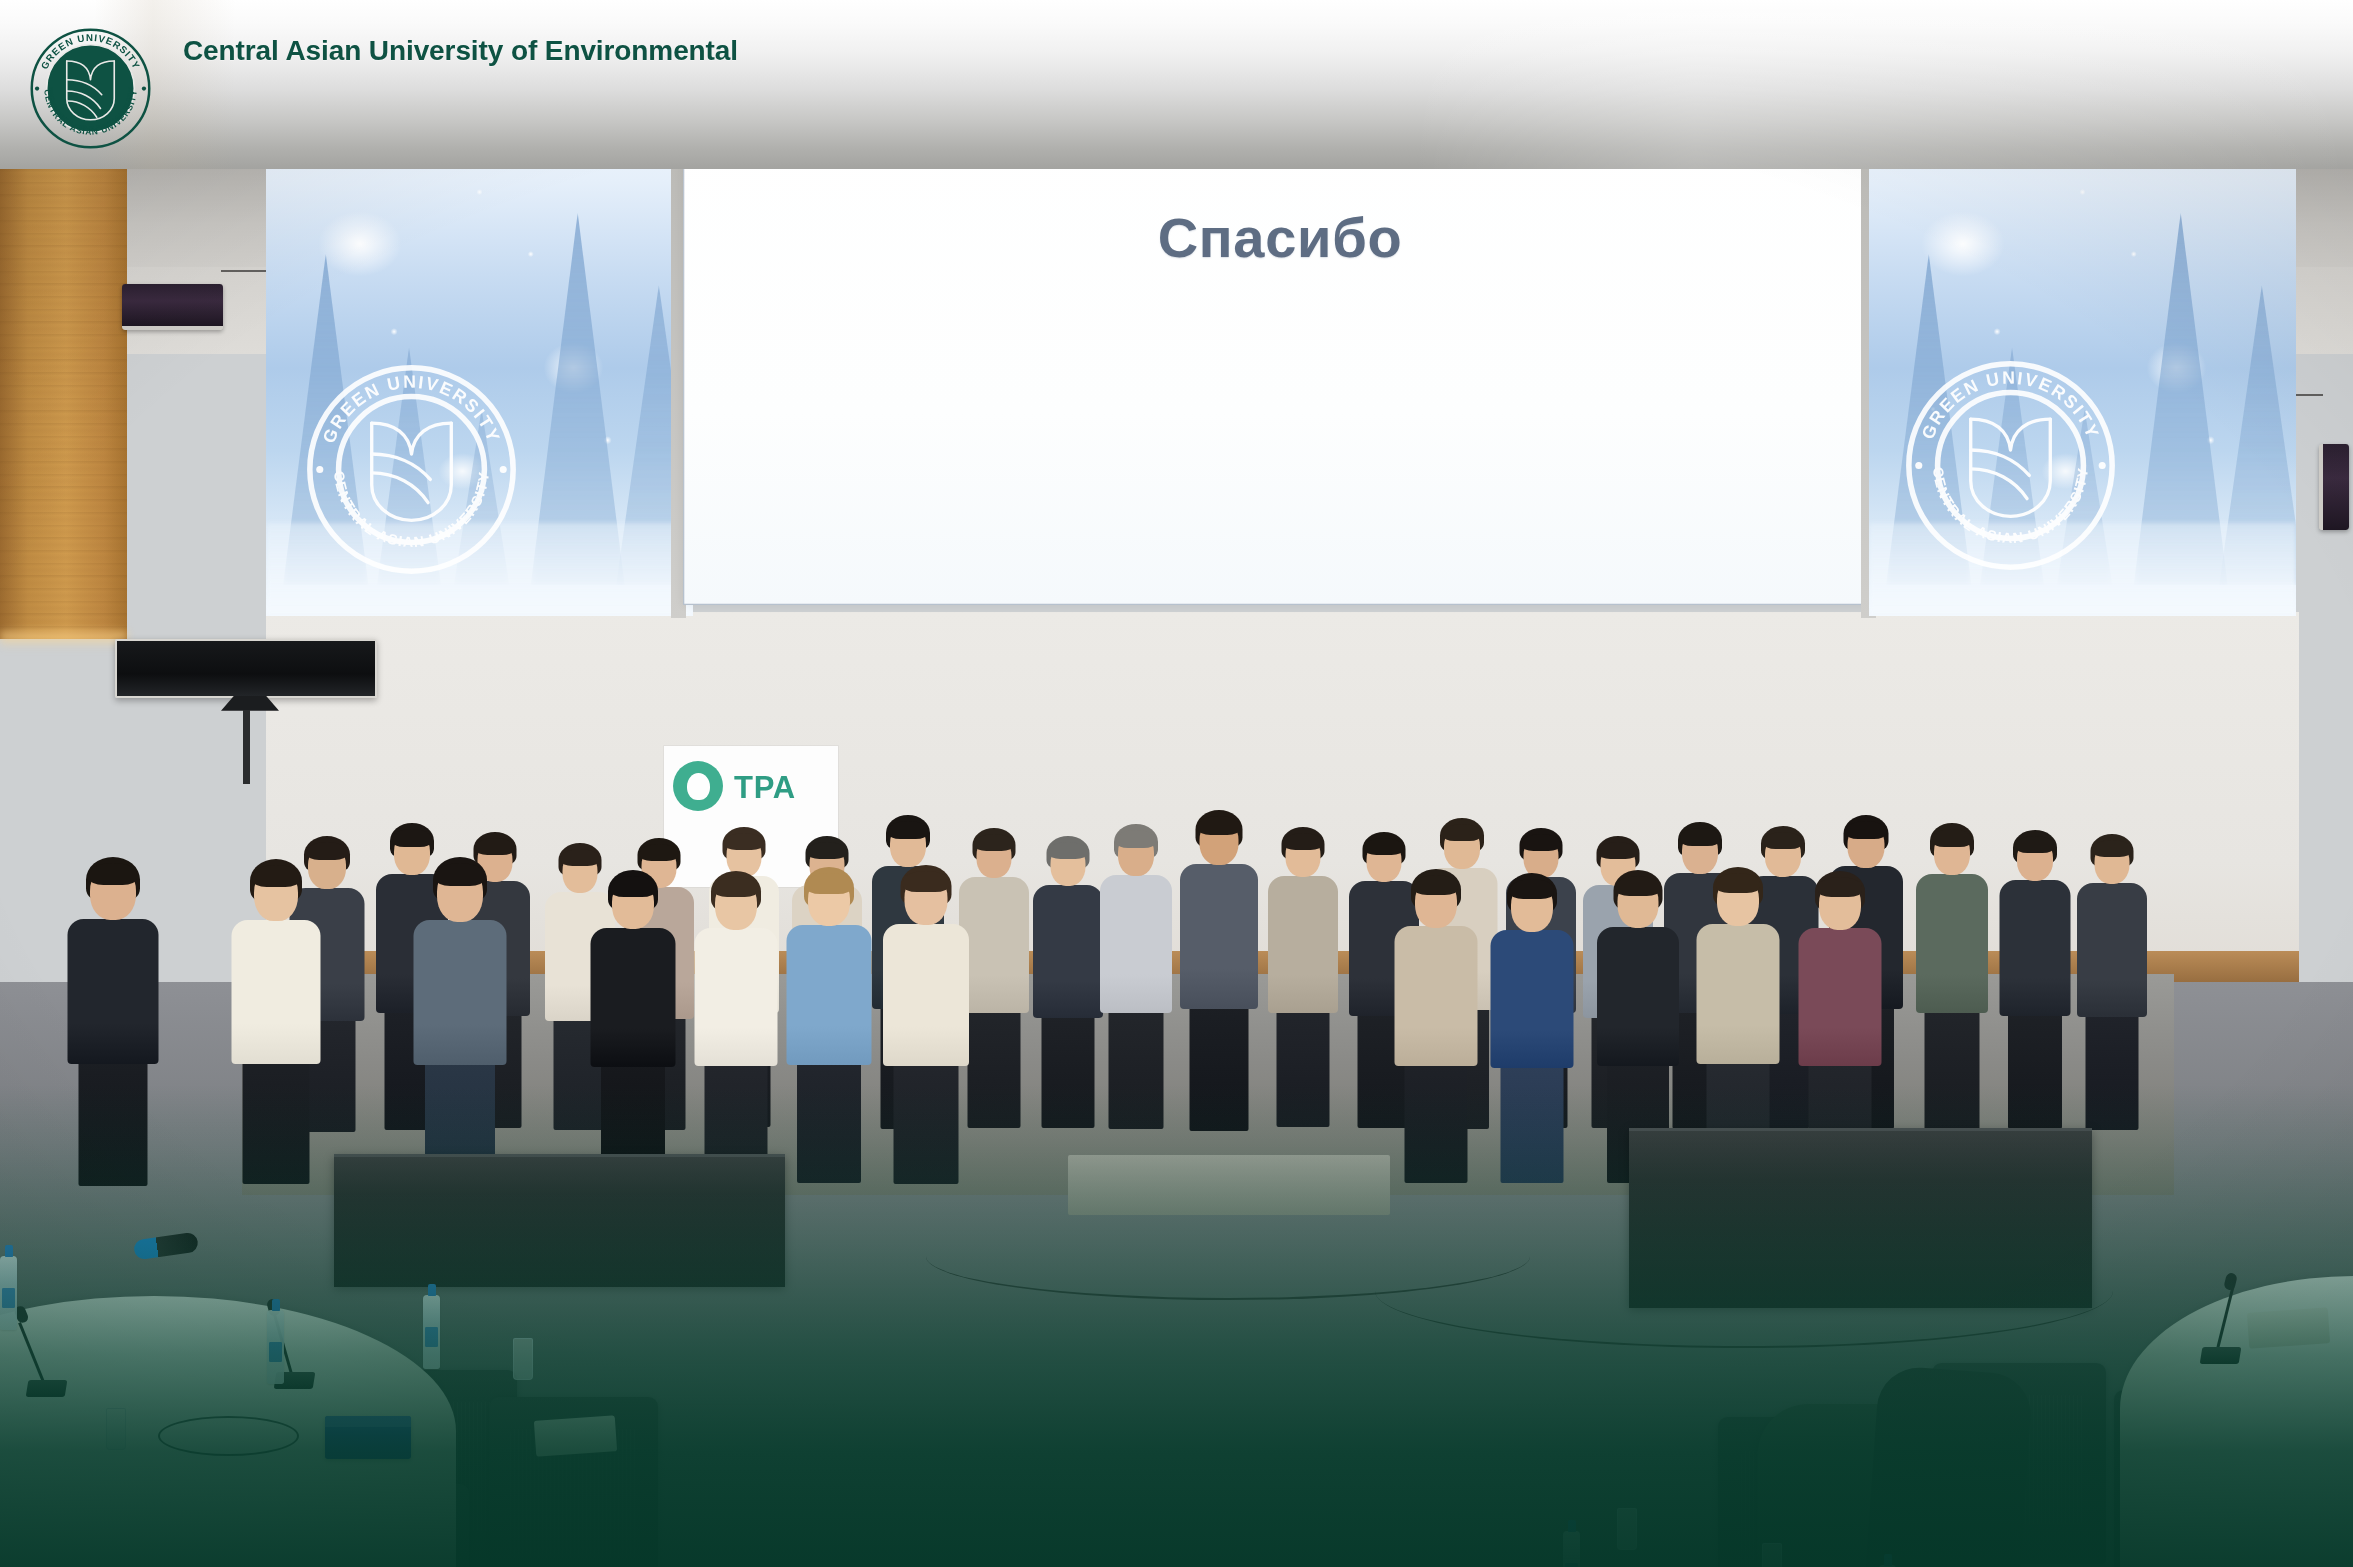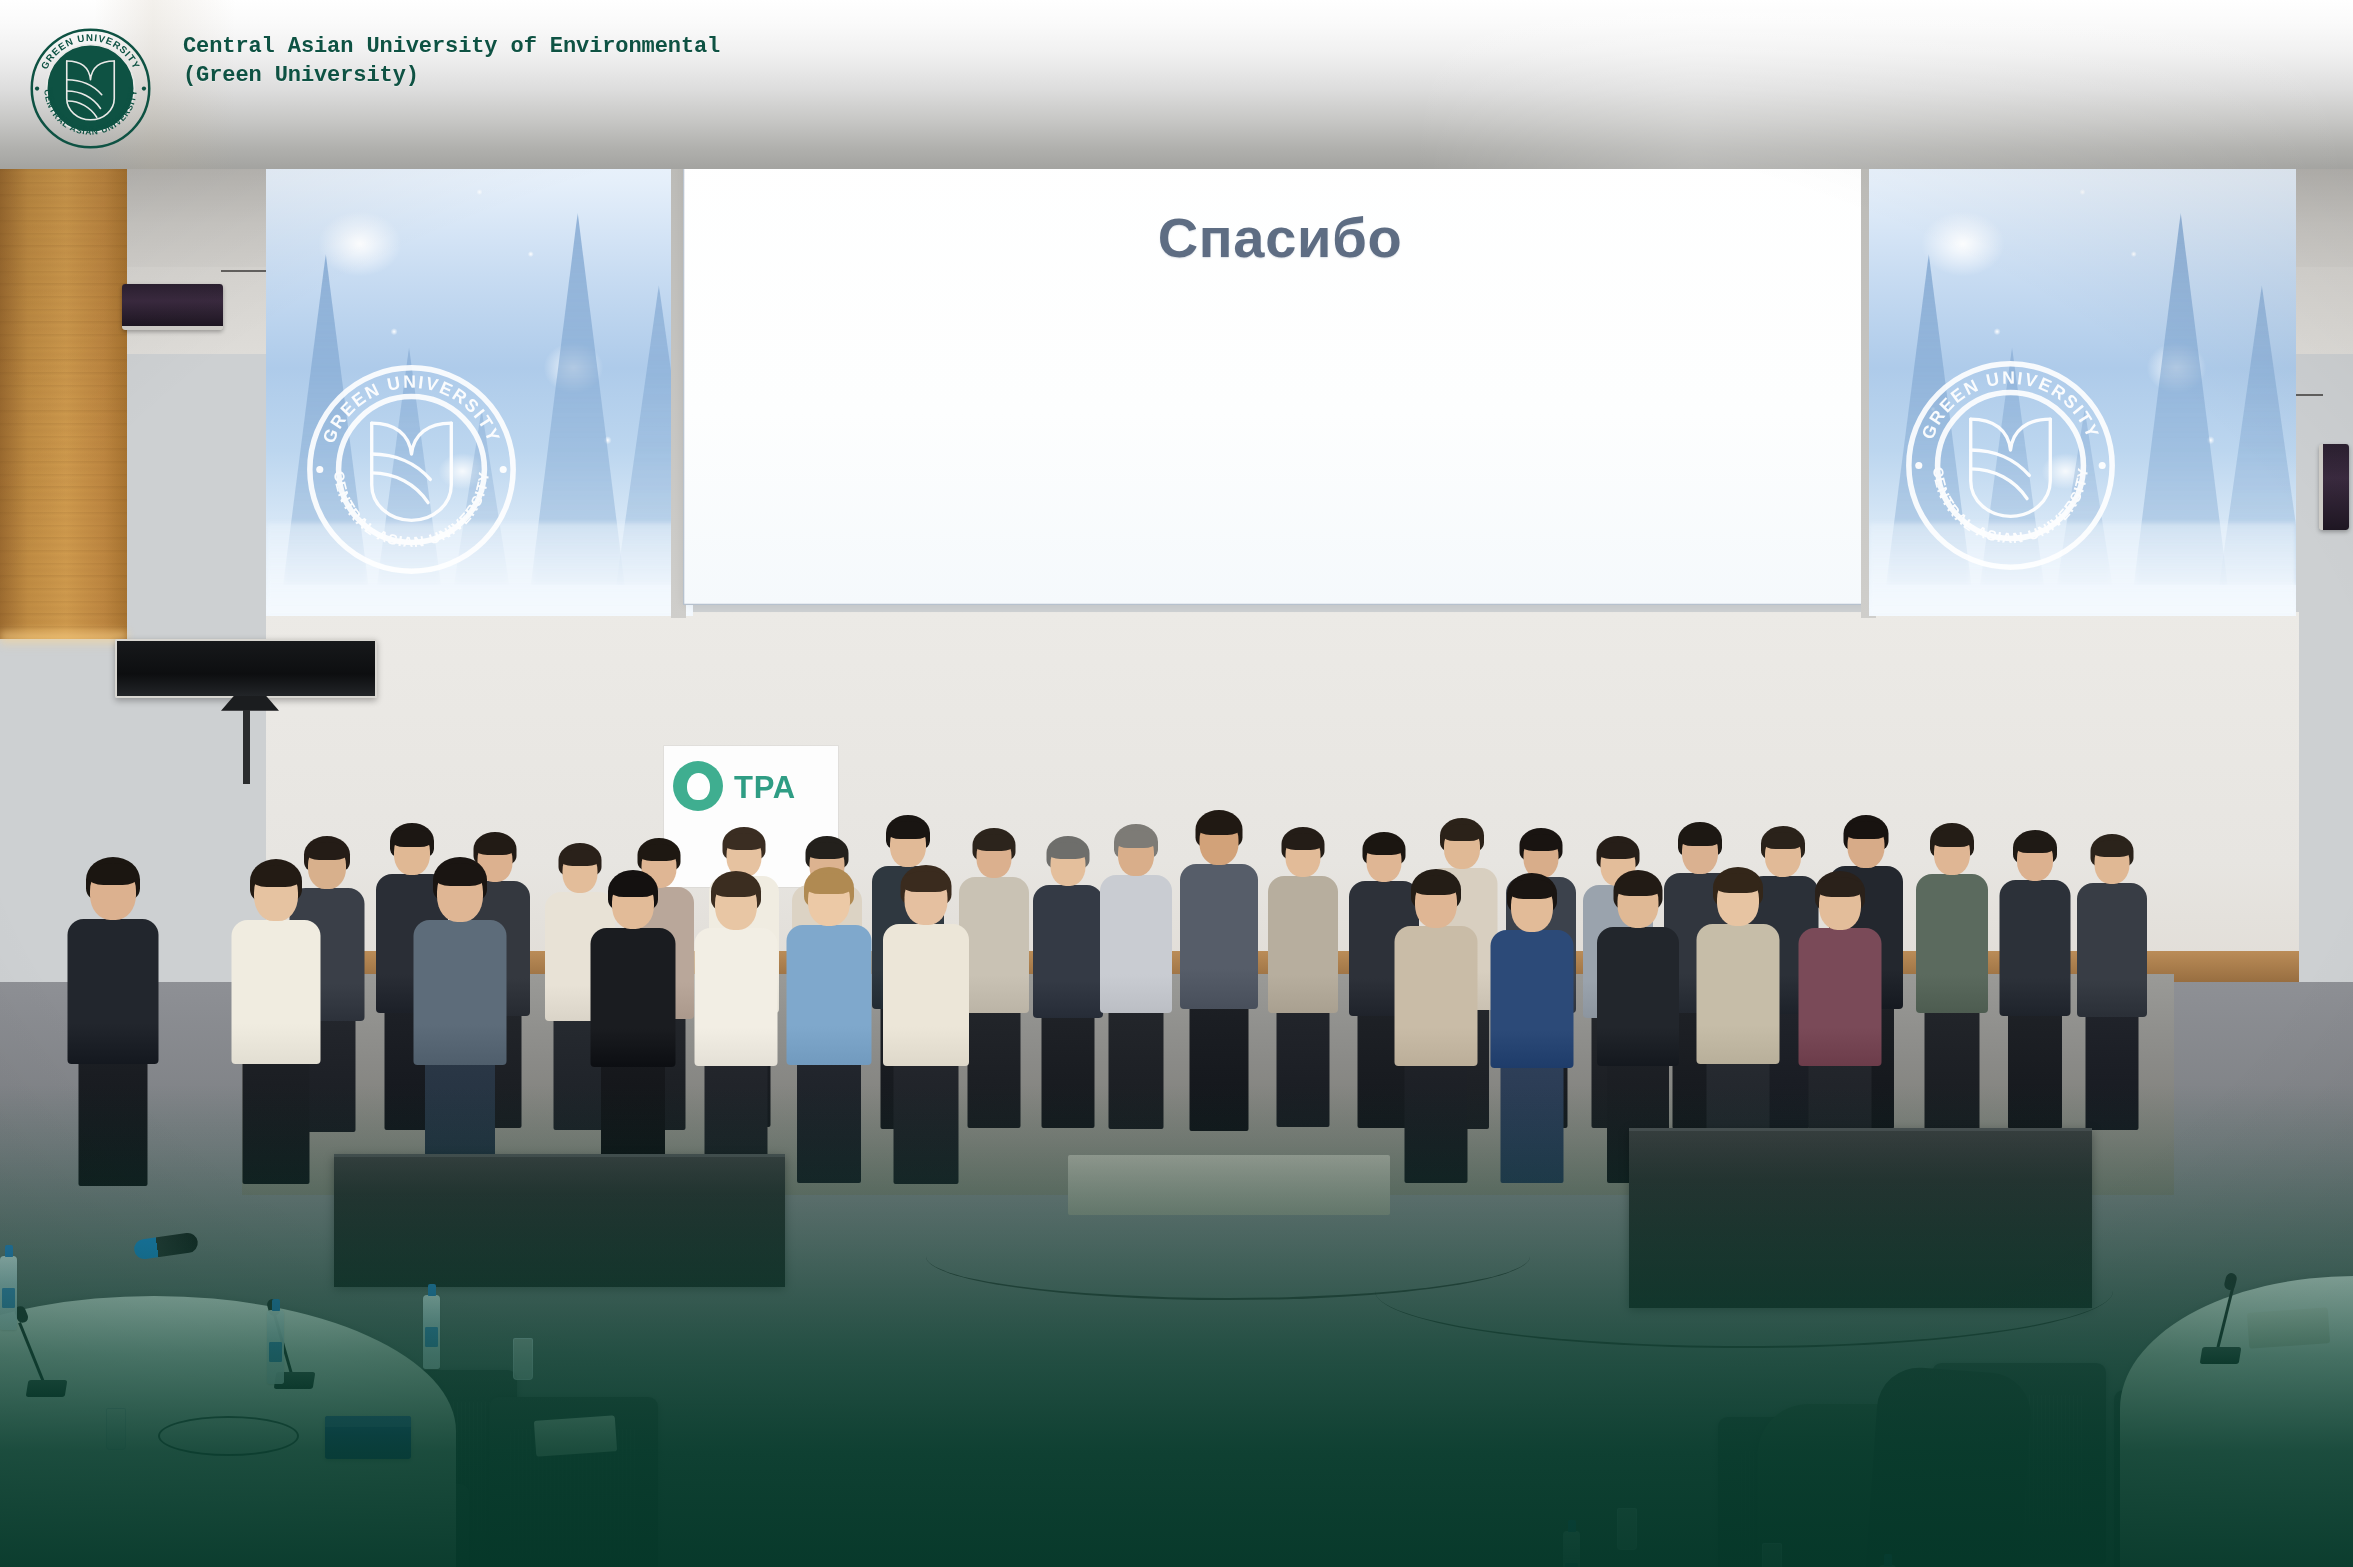--- a/index.html
+++ b/index.html
@@ -35,24 +35,24 @@
   }
 
   
   .seal-wrap { position: absolute; left: 28px; top: 25.5px; width: 125px; height: 125px; }
   .seal { width: 125px; height: 125px; display: block; }
 
   .header-text {
     position: absolute; left: 183px; top: 32px;
     color: #0e5243;
     font-weight: 800;
-    font-size: 22px;
+    font-size: 28px;
     line-height: 1.34;
     letter-spacing: -0.1px;
-    font-family: Liberation Mono, monospace;
+    font-family: Liberation Sans, sans-serif;
     text-shadow: 0 0.7px 0 rgba(255,255,255,.35);
   }
   .header-text div { white-space: nowrap; }
 
   
   .room {
     position: absolute; left: 0; top: 169px; width: 2354px; height: 1398px;
     overflow: hidden;
     background: #cdd0d2;
   }
@@ -421,21 +421,20 @@
             <path d="M62,56 C84,56 98,66 100,86 C102,66 116,56 138,56"></path>
             <path d="M62,86 C84,86 104,94 118,110"></path>
             <path d="M62,104 C84,104 104,114 116,132"></path>
             <path d="M64,120 C82,120 100,130 110,146"></path>
           </g>
         </svg>
       </div>
 
       <div class="header-text">
         <div>Central Asian University of Environmental</div>
-        <div>(Green University)</div>
       </div>
 
     </div>
   </div>
 
   <div class="room">
 
     <div class="left-wall"></div>
     <div class="ceiling"></div>
     <div class="ceiling-edge"></div>

